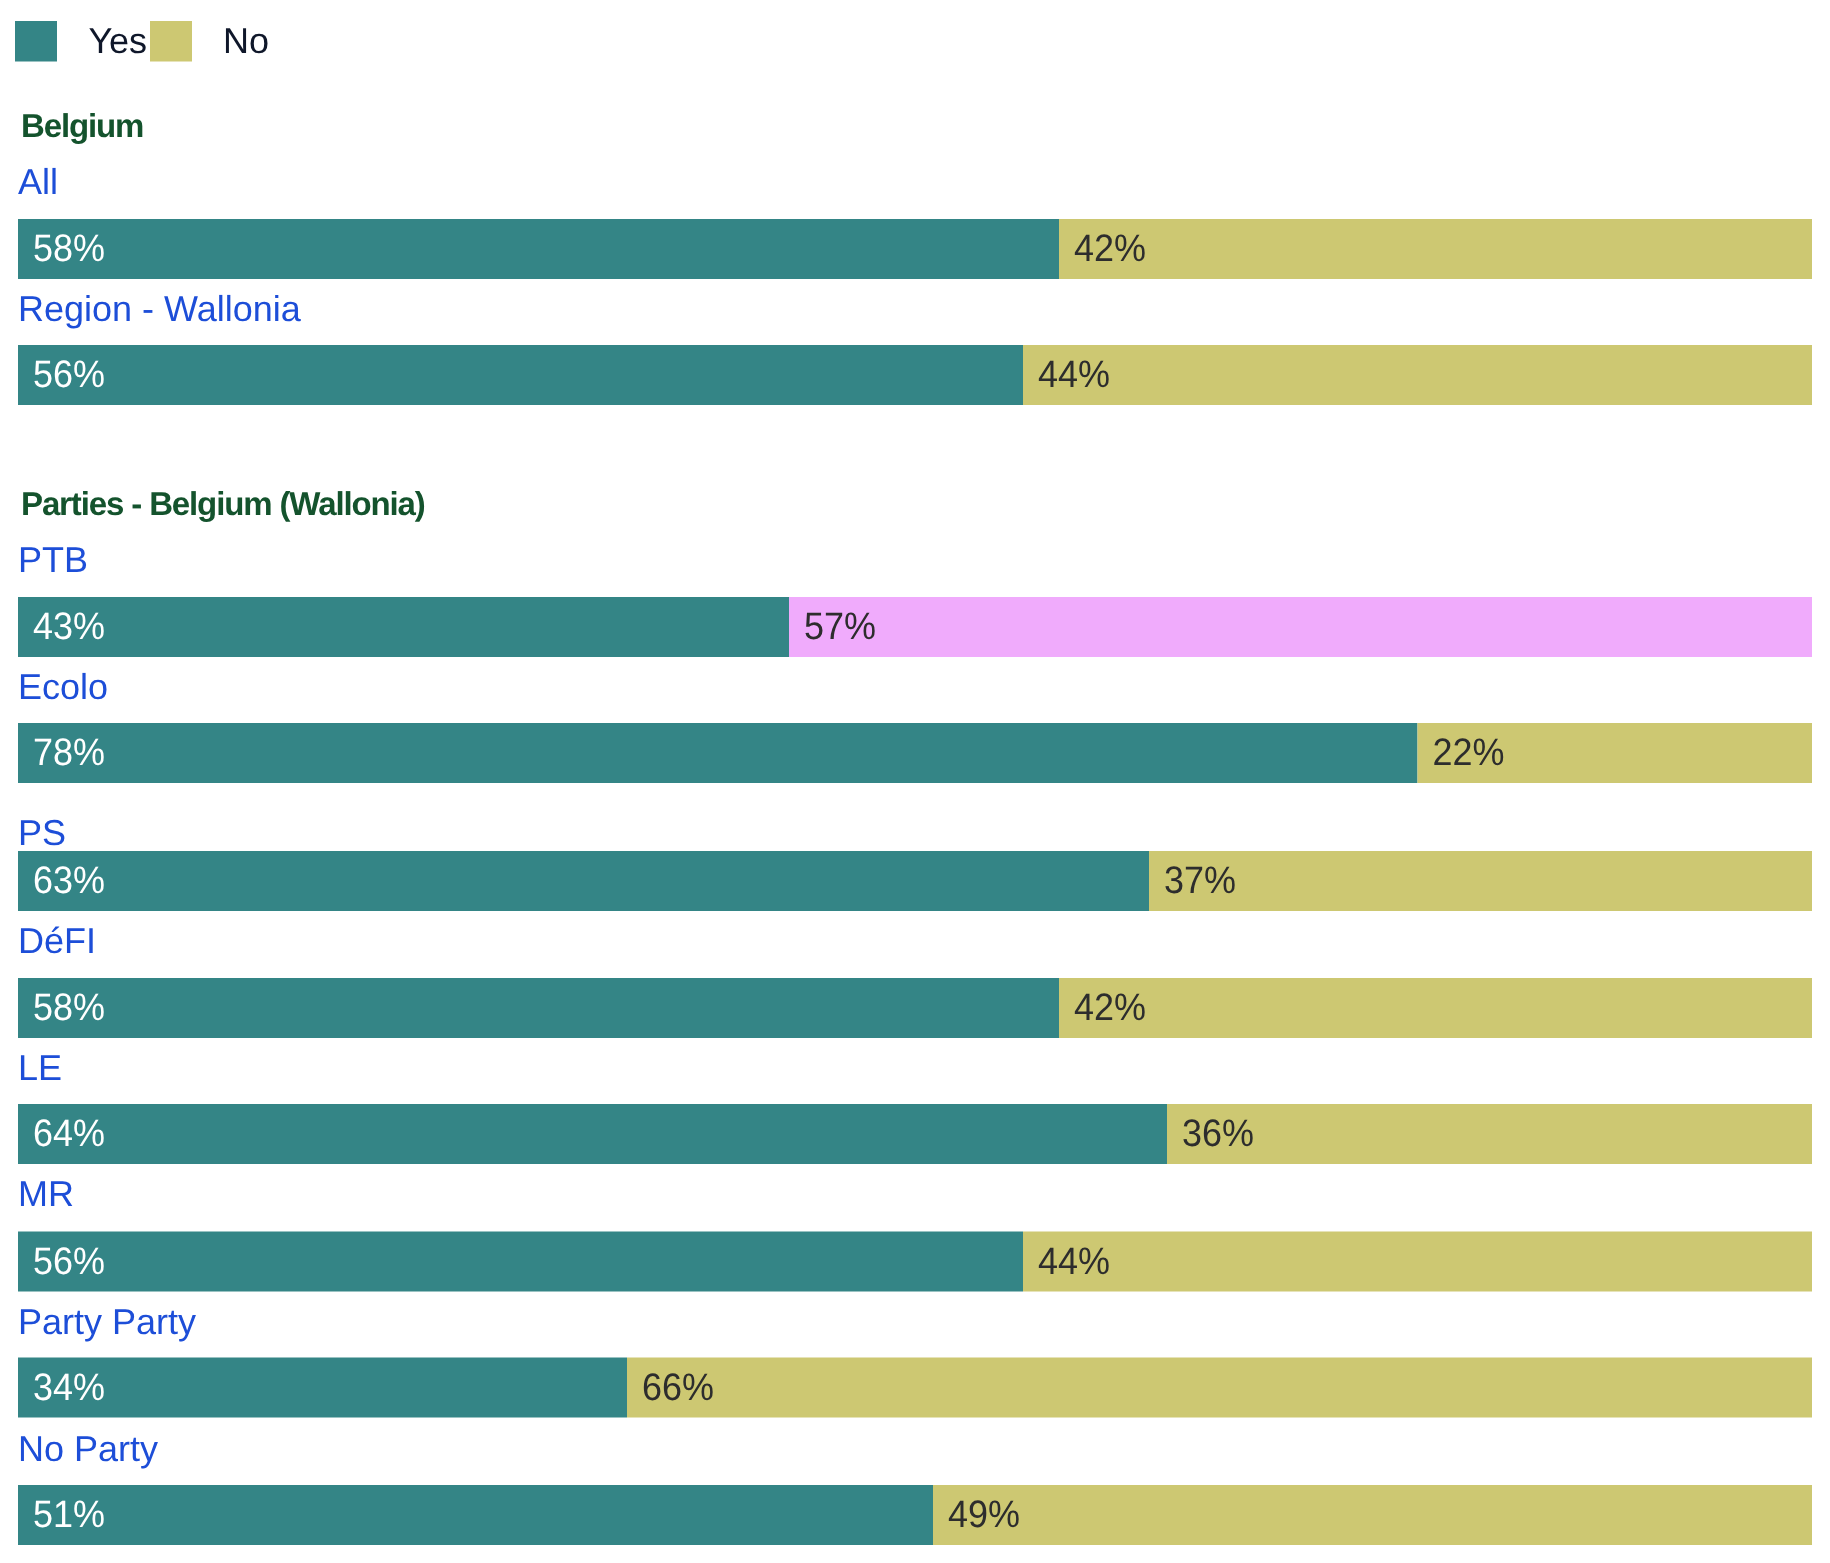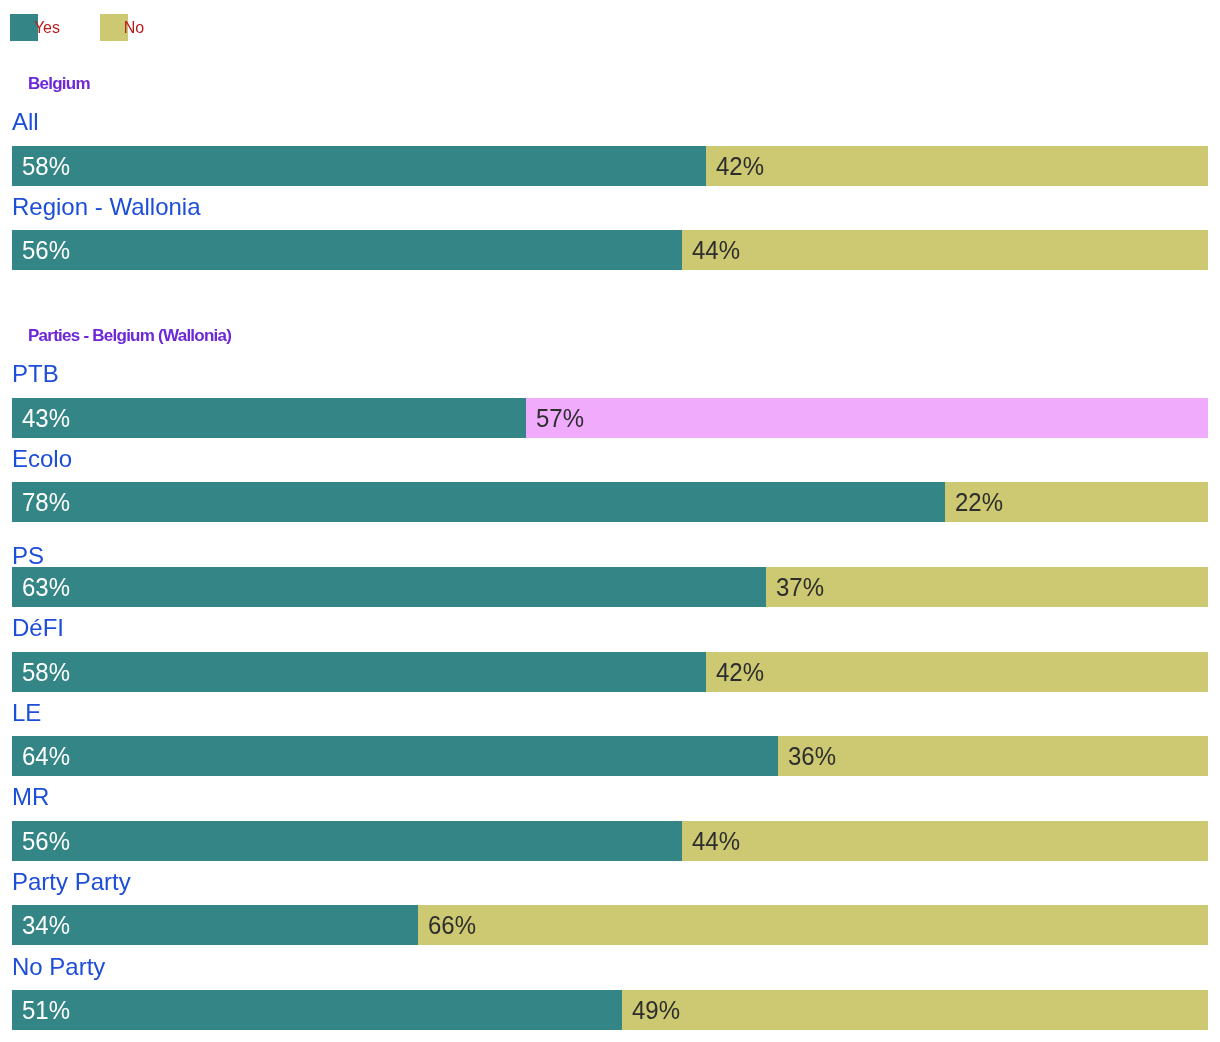--- a/index.html
+++ b/index.html
@@ -9,27 +9,27 @@
     font-family:"Liberation Sans", sans-serif;
     overflow:hidden;
     -webkit-font-smoothing:antialiased;
   }
   #chart{position:relative;width:1220px;height:1042px;background:#ffffff;}
 
   
   .legend{position:absolute;left:0;top:0;width:1220px;height:56px;}
   .legend-item{position:absolute;top:14px;height:28px;}
   .legend-swatch{position:absolute;left:0;top:0;width:28px;height:27px;}
-  .legend-label{position:absolute;left:24px;top:-4px;height:36px;line-height:36px;
-                font-size:16px;letter-spacing:-0.1px;color:#b91c1c;white-space:nowrap;
+  .legend-label{position:absolute;left:49px;top:-4px;height:36px;line-height:36px;
+                font-size:24px;letter-spacing:-0.1px;color:#0f172a;white-space:nowrap;
                 transform:translateZ(0);}
 
   
-  .section-title{position:absolute;left:28px;font-size:17px;font-weight:bold;
-                 letter-spacing:-0.75px;color:#6d28d9;white-space:nowrap;
+  .section-title{position:absolute;left:14px;font-size:22px;font-weight:bold;
+                 letter-spacing:-0.75px;color:#14532d;white-space:nowrap;
                  line-height:30px;height:30px;transform:translateZ(0);}
 
   
   .cat-label{position:absolute;left:12px;font-size:24px;letter-spacing:0;
              color:#1d4ed8;white-space:nowrap;line-height:30px;height:30px;
              transform:translateZ(0);}
 
   
   .bar{position:absolute;left:12px;width:1196px;height:40px;}
   .seg{position:absolute;top:0;height:40px;box-sizing:border-box;overflow:hidden;}

